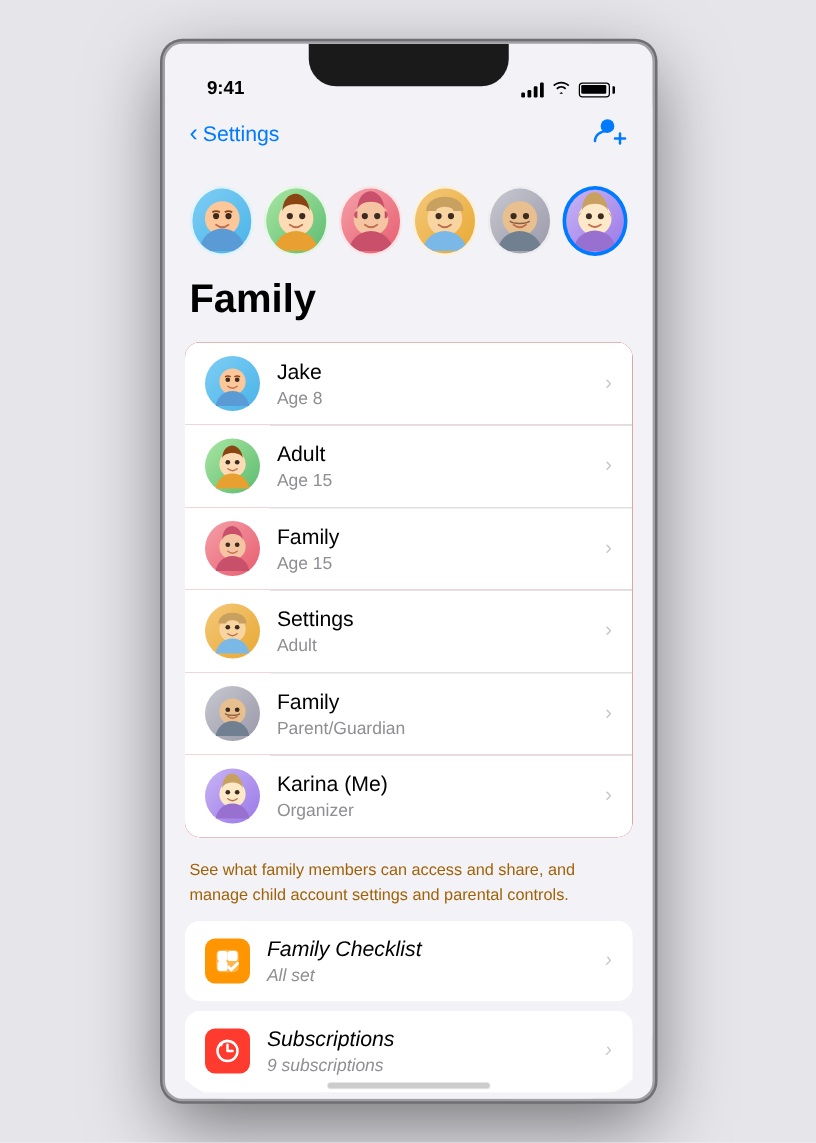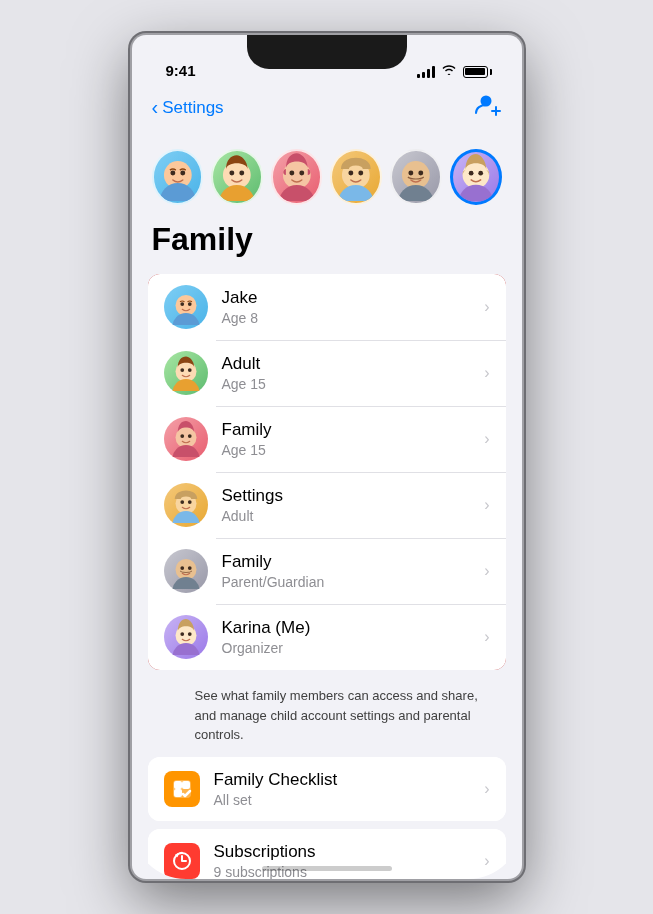--- a/index.html
+++ b/index.html
@@ -271,25 +271,24 @@
 
     .chevron-right {
       color: #c7c7cc;
       font-size: 16px;
       font-weight: 500;
     }
 
     
     .description-text {
       font-size: 13px;
-      color: #404040;
+      color: #a16207;
       padding: 8px 20px 12px;
       line-height: 1.5;
       text-align: left;
-      margin-left: 43px;
     }
 
     
     .icon-item {
       display: flex;
       align-items: center;
       padding: 12px 16px;
       background: #fff;
       cursor: pointer;
     }
@@ -311,20 +310,21 @@
 
     .section-with-icons {
       background: #fff;
       border-radius: 12px;
       margin: 0 16px 8px;
       overflow: hidden;
     }
 
     .icon-item {
       position: relative;
+      font-style: italic;
     }
 
     
     .home-indicator {
       position: absolute;
       bottom: 8px;
       left: 50%;
       transform: translateX(-50%);
       width: 130px;
       height: 5px;

